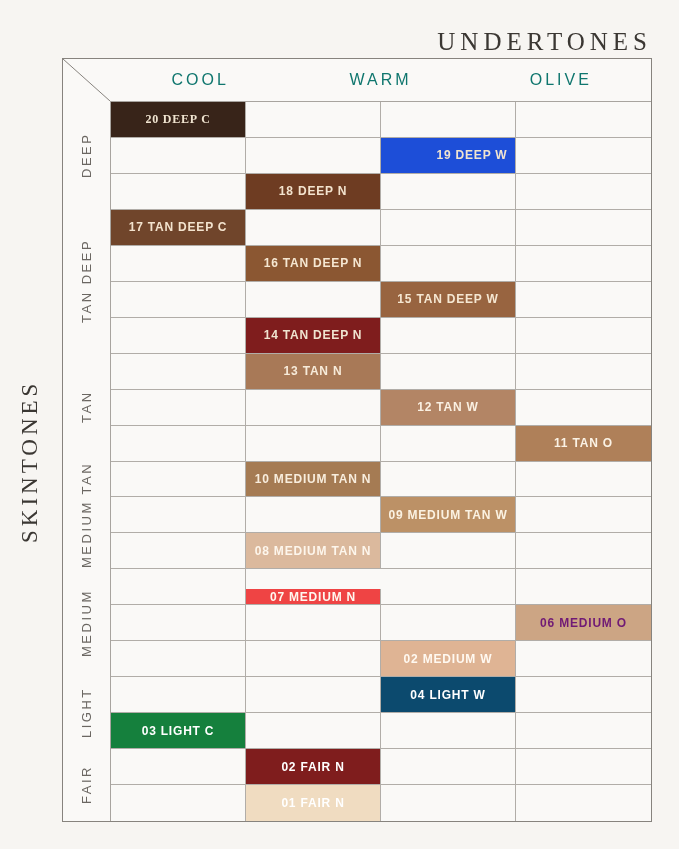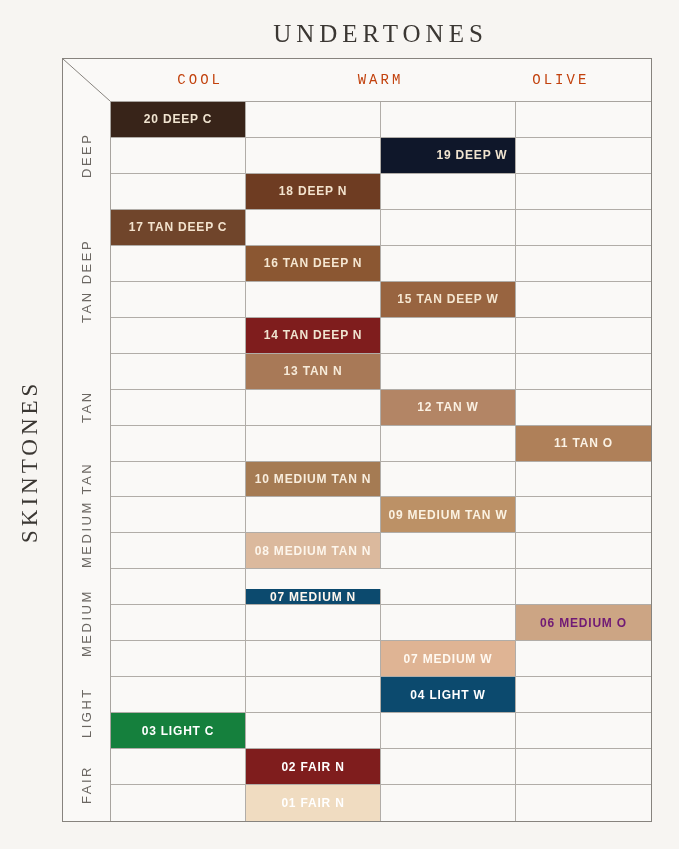--- a/index.html
+++ b/index.html
@@ -4,22 +4,22 @@
 <style>
   html,body{margin:0;padding:0;}
   body{
     width:679px;height:849px;
     background:#F7F5F2;
     font-family:"Liberation Sans",sans-serif;
     position:relative;
     overflow:hidden;
   }
   .top-title{
-    position:absolute;left:109px;top:20px;width:543px;
-    text-align:center;
+    position:absolute;left:109px;top:28px;width:543px;
+    text-align:right;
     font-family:"Liberation Serif",serif;
     font-size:25px;letter-spacing:5px;color:#3B3733;
     font-weight:400;
   }
   .side-title{
     position:absolute;left:8px;top:100px;height:722px;width:44px;
     display:flex;align-items:center;justify-content:center;
     writing-mode:vertical-rl;transform:rotate(180deg);
     font-family:"Liberation Serif",serif;
     font-size:23px;letter-spacing:4px;color:#3B3733;
@@ -29,21 +29,21 @@
     border:1px solid #87837E;background:#FAF9F7;box-sizing:border-box;
   }
   .corner{position:absolute;left:0;top:0;width:47px;height:42px;}
   .corner svg{display:block;}
   .headers{
     position:absolute;left:47px;top:0;width:541px;height:42px;
     display:flex;
   }
   .hcell{
     flex:1;display:flex;align-items:center;justify-content:center;
-    font-size:14px;letter-spacing:3px;color:#c2410c;font-family:Liberation Mono, monospace;
+    font-size:16px;letter-spacing:3px;color:#0f766e;
   }
   .groups{
     position:absolute;left:0;top:42px;width:47px;height:720px;
     display:flex;flex-direction:column;
   }
   .group{
     display:flex;align-items:center;justify-content:center;
     writing-mode:vertical-rl;transform:rotate(180deg);
     font-size:13px;letter-spacing:2.5px;color:#6B6762;
   }
@@ -84,27 +84,27 @@
   <div class="groups">
       <div class="group" style="flex-grow: 3; flex-basis: 0px;">DEEP</div>
       <div class="group" style="flex-grow: 4; flex-basis: 0px;">TAN DEEP</div>
       <div class="group" style="flex-grow: 3; flex-basis: 0px;">TAN</div>
       <div class="group" style="flex-grow: 3; flex-basis: 0px;">MEDIUM TAN</div>
       <div class="group" style="flex-grow: 3; flex-basis: 0px;">MEDIUM</div>
       <div class="group" style="flex-grow: 2; flex-basis: 0px;">LIGHT</div>
       <div class="group" style="flex-grow: 2; flex-basis: 0px;">FAIR</div>
     </div>
   <div class="cells">
-      <div class="cell" style="background: rgb(56, 36, 25); color: rgb(240, 228, 208);">20 DEEP C</div>
+      <div class="cell" style="background: rgb(56, 36, 25); color: rgb(240, 228, 208); font-family: Liberation Serif, serif;">20 DEEP C</div>
       <div class="cell"></div>
       <div class="cell"></div>
       <div class="cell"></div>
       <div class="cell"></div>
       <div class="cell"></div>
-      <div class="cell" style="background: #0f172a; color: rgb(240, 228, 208); padding-left: 48px;">19 DEEP W</div>
+      <div class="cell" style="background: #1d4ed8; color: rgb(240, 228, 208); padding-left: 48px;">19 DEEP W</div>
       <div class="cell"></div>
       <div class="cell"></div>
       <div class="cell" style="background: rgb(110, 60, 34); color: rgb(243, 227, 206);">18 DEEP N</div>
       <div class="cell"></div>
       <div class="cell"></div>
       <div class="cell" style="background: rgb(112, 69, 43); color: rgb(243, 227, 206);">17 TAN DEEP C</div>
       <div class="cell"></div>
       <div class="cell"></div>
       <div class="cell"></div>
       <div class="cell"></div>
@@ -137,30 +137,30 @@
       <div class="cell"></div>
       <div class="cell"></div>
       <div class="cell"></div>
       <div class="cell" style="background: rgb(188, 145, 102); color: rgb(251, 242, 226);">09 MEDIUM TAN W</div>
       <div class="cell"></div>
       <div class="cell"></div>
       <div class="cell" style="background: rgb(219, 185, 157); color: rgb(253, 246, 236);">08 MEDIUM TAN N</div>
       <div class="cell"></div>
       <div class="cell"></div>
       <div class="cell"></div>
-      <div class="cell" style="background: #0c4a6e; color: rgb(255, 248, 239); margin-top: 20px;">07 MEDIUM N</div>
+      <div class="cell" style="background: #ef4444; color: rgb(255, 248, 239); margin-top: 20px;">07 MEDIUM N</div>
       <div class="cell"></div>
       <div class="cell"></div>
       <div class="cell"></div>
       <div class="cell"></div>
       <div class="cell"></div>
       <div class="cell" style="background: rgb(204, 165, 132); color: #701a75;">06 MEDIUM O</div>
       <div class="cell"></div>
       <div class="cell"></div>
-      <div class="cell" style="background: rgb(223, 180, 148); color: rgb(255, 249, 241);">07 MEDIUM W</div>
+      <div class="cell" style="background: rgb(223, 180, 148); color: rgb(255, 249, 241);">02 MEDIUM W</div>
       <div class="cell"></div>
       <div class="cell"></div>
       <div class="cell"></div>
       <div class="cell" style="background: #0c4a6e; color: rgb(255, 255, 255);">04 LIGHT W</div>
       <div class="cell"></div>
       <div class="cell" style="background: #15803d; color: rgb(255, 255, 255);">03 LIGHT C</div>
       <div class="cell"></div>
       <div class="cell"></div>
       <div class="cell"></div>
       <div class="cell"></div>

